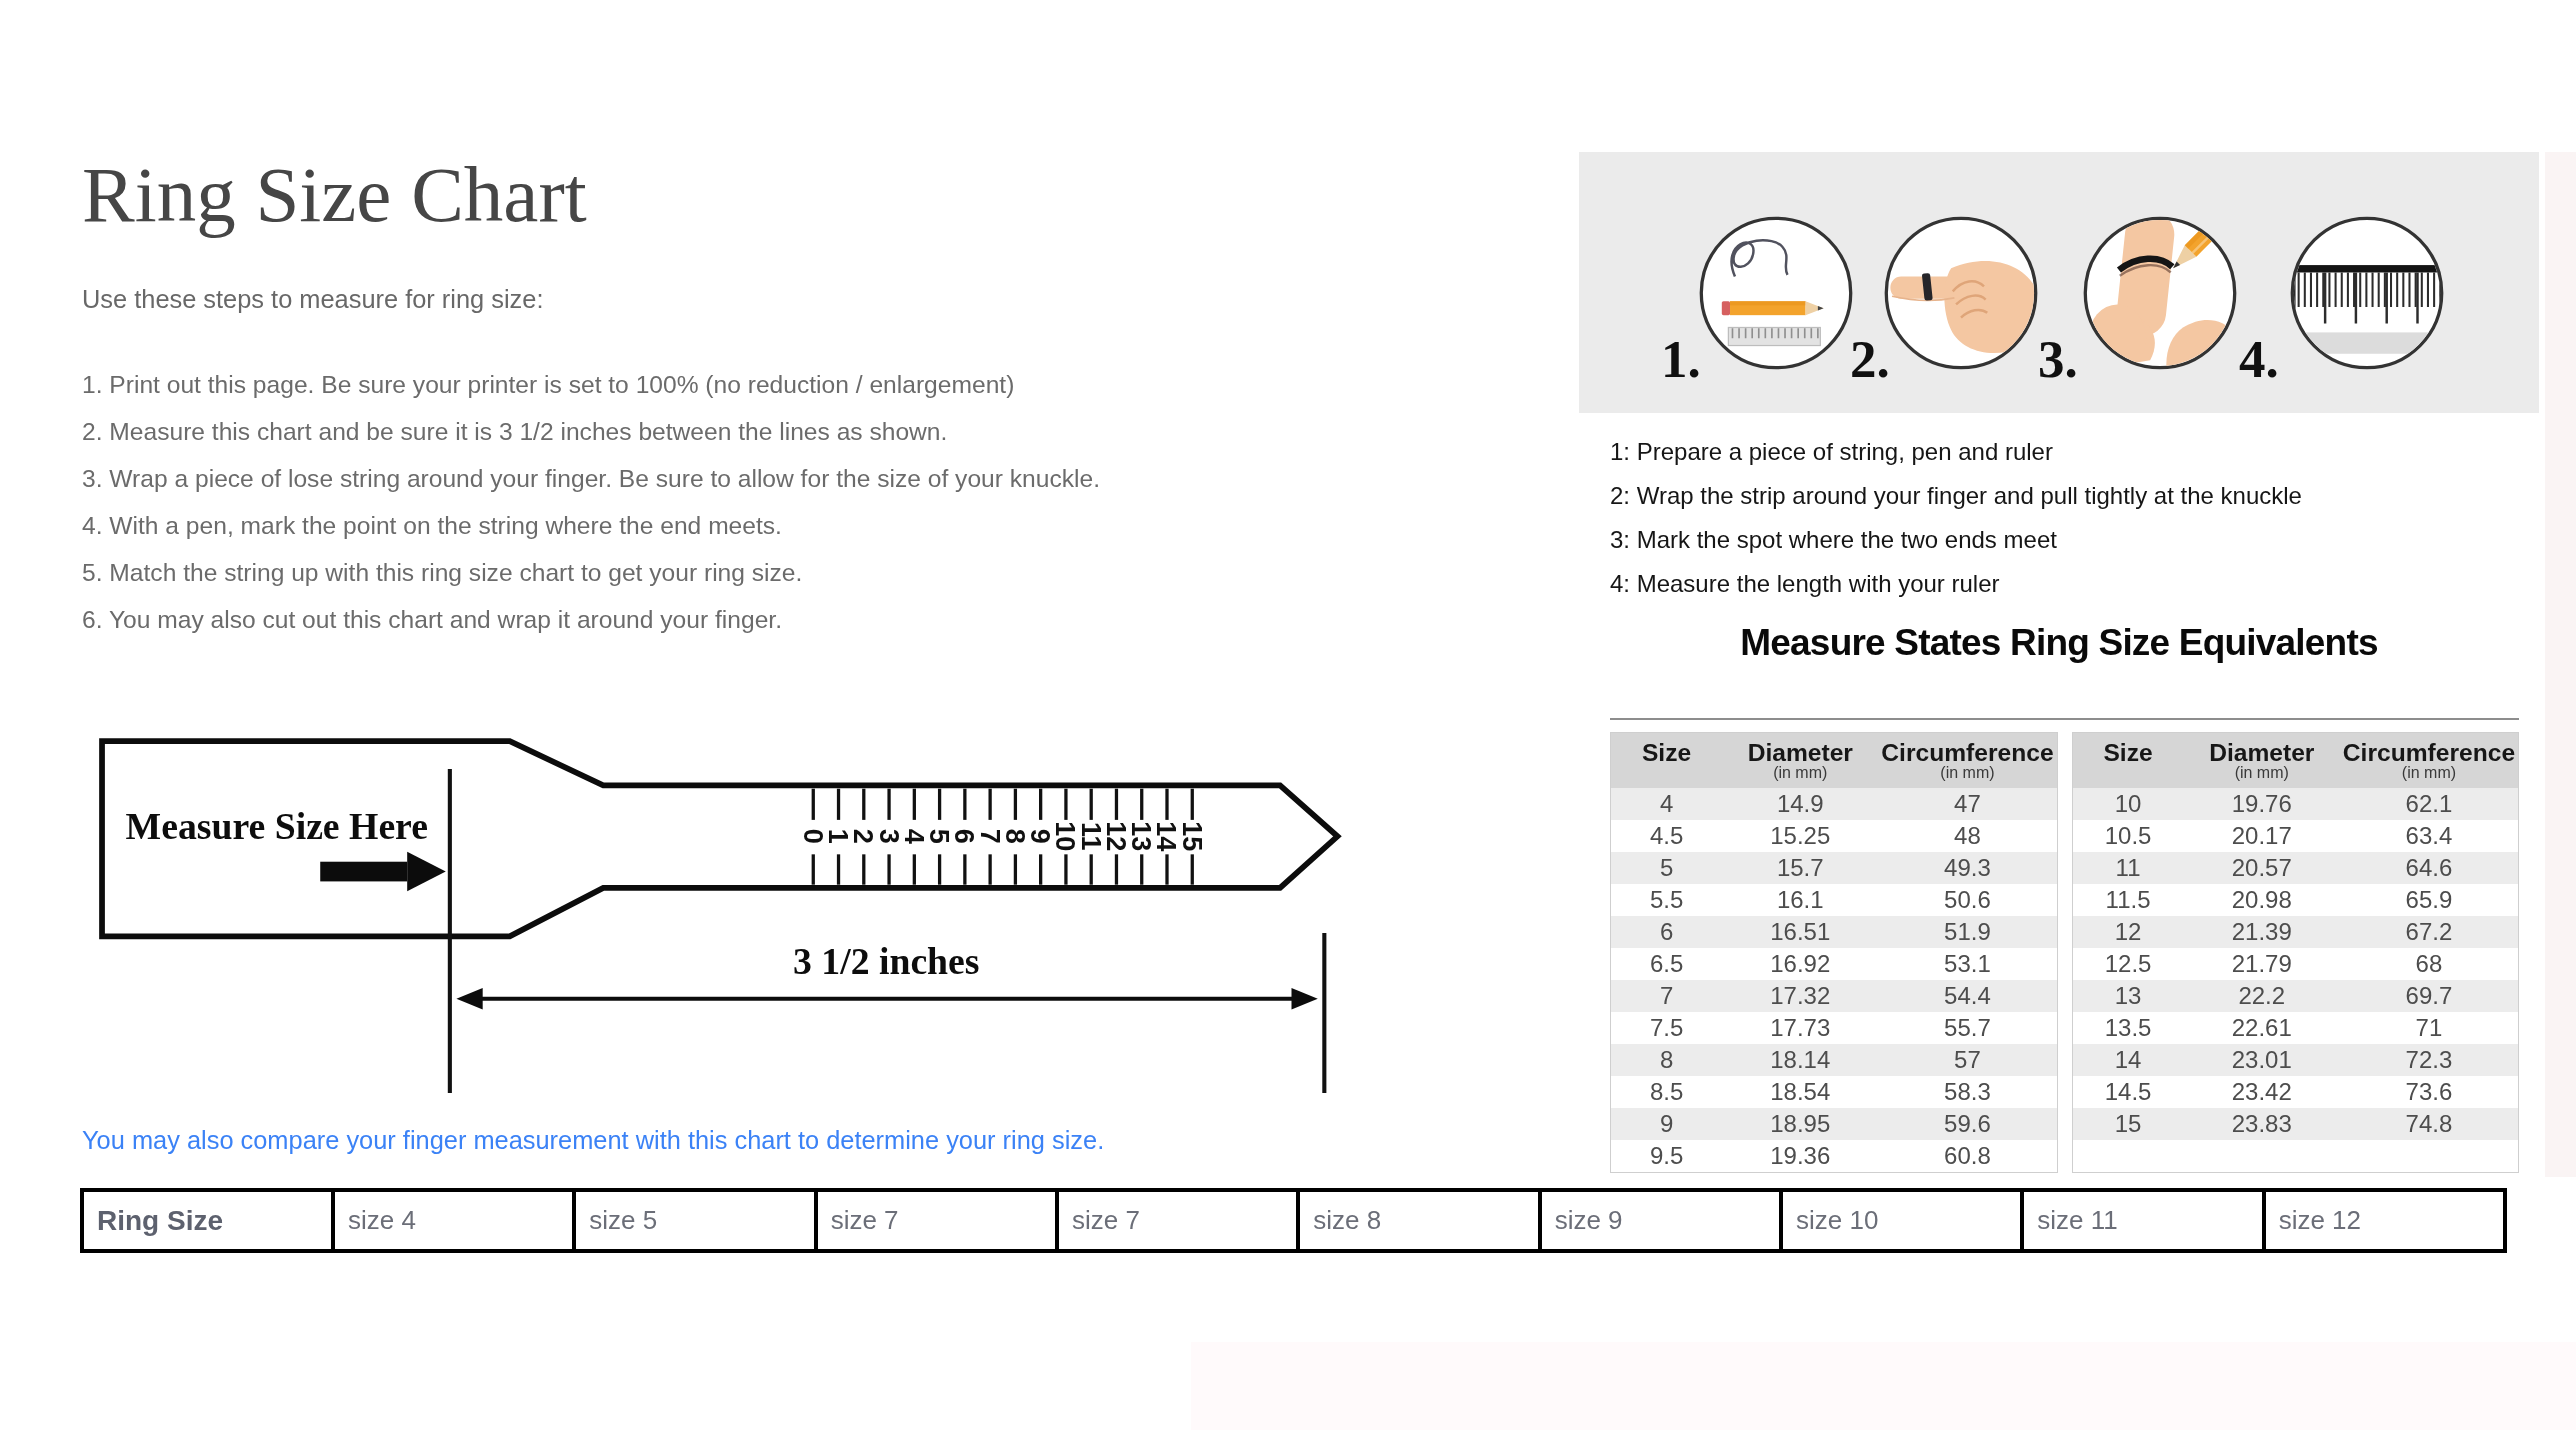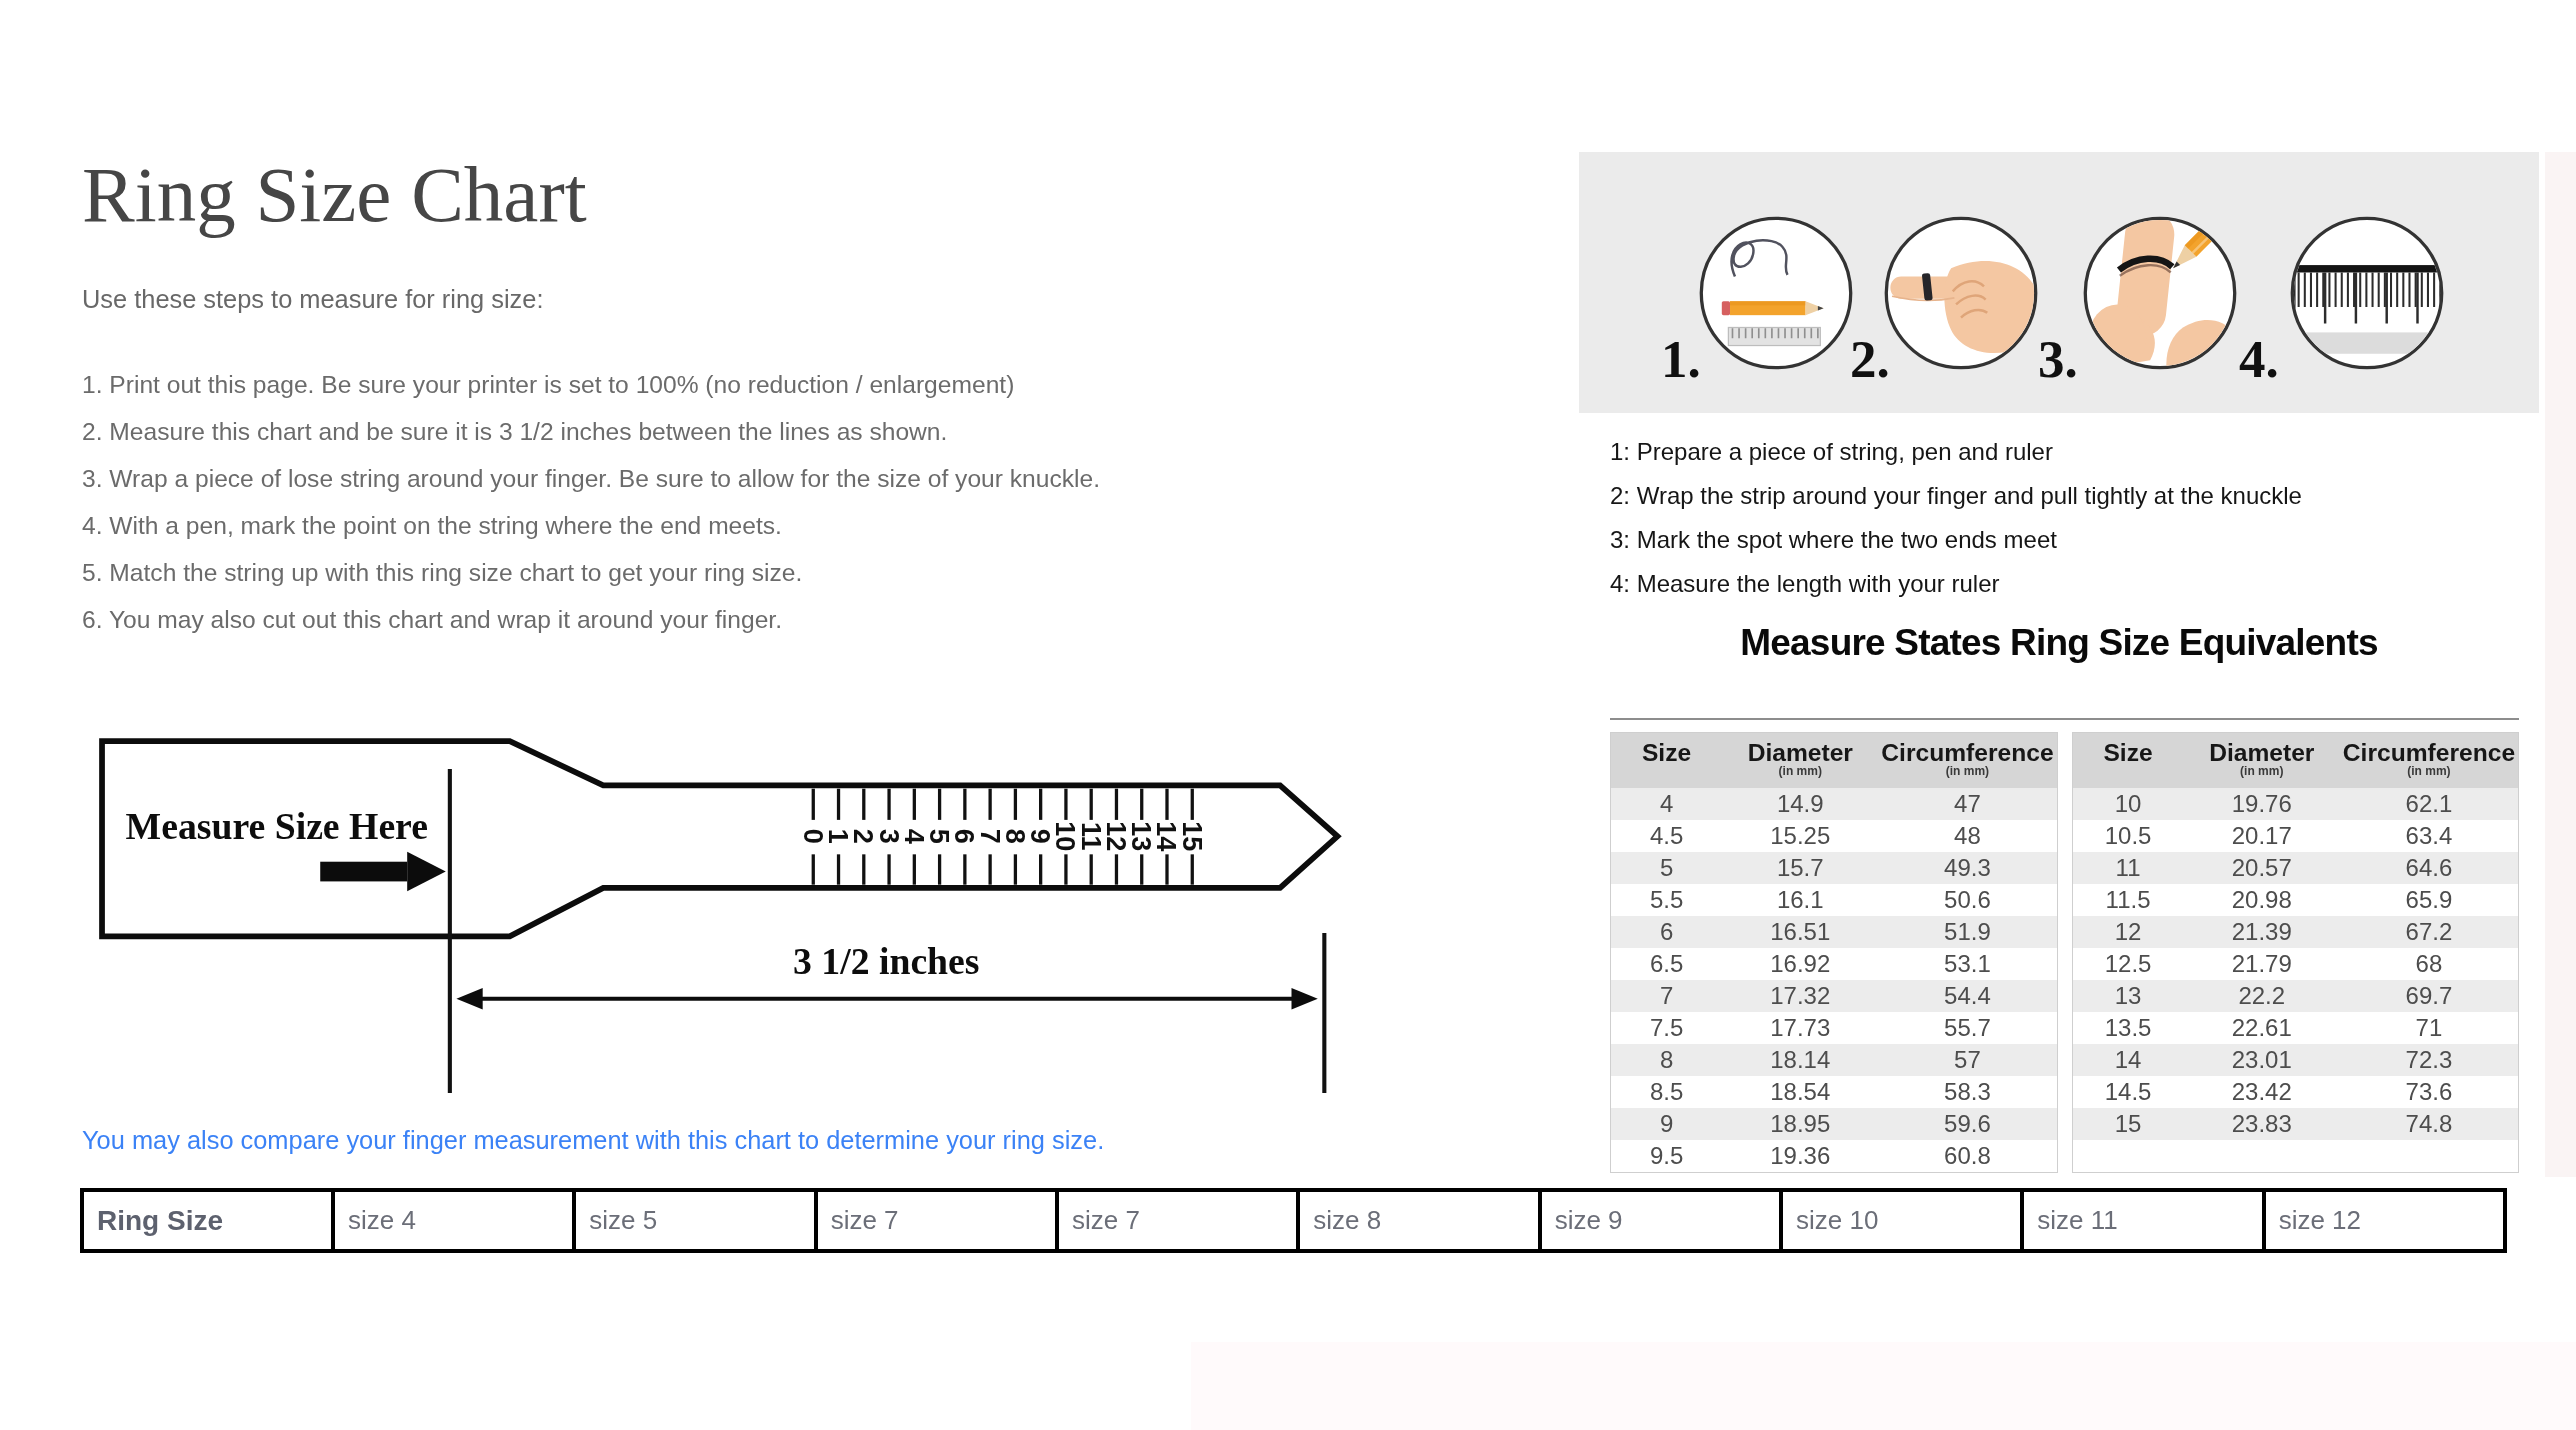--- a/index.html
+++ b/index.html
@@ -24,21 +24,21 @@
   .icon-circle{position:absolute;top:63px;width:156px;height:156px;}
   #right-steps{position:absolute;left:1610px;top:430px;font-size:24px;color:#161616;line-height:44px;}
   .us-title{position:absolute;left:1579px;top:622px;width:960px;text-align:center;
             font-size:37px;font-weight:bold;color:#0a0a0a;letter-spacing:-0.8px;}
 
   #us-wrap{position:absolute;left:1610px;top:686px;width:909px;display:flex;gap:14px;
            border-top:2.5px solid #8d8d8d;padding-top:12px;margin-top:32px;}
   .us-table{flex:1;border-collapse:collapse;border:0.8px solid #cfcfcf;background:#fff;}
   .us-table th{background:#d6d6d6;font-size:24.6px;color:#171717;padding:6.6px 0 4.9px;
                line-height:1.05;vertical-align:top;font-weight:bold;}
-  .us-table th .sub{display:block;font-size:12px;font-weight:bold;color:#3a3a3a;min-height:18px;}
+  .us-table th .sub{display:block;font-size:16px;font-weight:normal;color:#3a3a3a;min-height:18px;}
   .us-table td{height:32px;text-align:center;font-size:24px;color:#4d4d4d;padding:0;}
   .us-table tbody tr:nth-child(odd){background:#ececec;}
   .us-table .c-size{width:25%;} .us-table .c-diam{width:35%;} .us-table .c-circ{width:40%;}
 
   
   #bottom-table{position:absolute;left:80px;top:1188px;width:2427px;border-collapse:collapse;
                 table-layout:fixed;background:#fff;}
   #bottom-table th,#bottom-table td{border:4.1px solid #000;height:57px;padding:0 0 0 13px;
                 text-align:left;vertical-align:middle;overflow:hidden;white-space:nowrap;}
   #bottom-table th{font-size:28px;font-weight:bold;color:#5d616e;}

